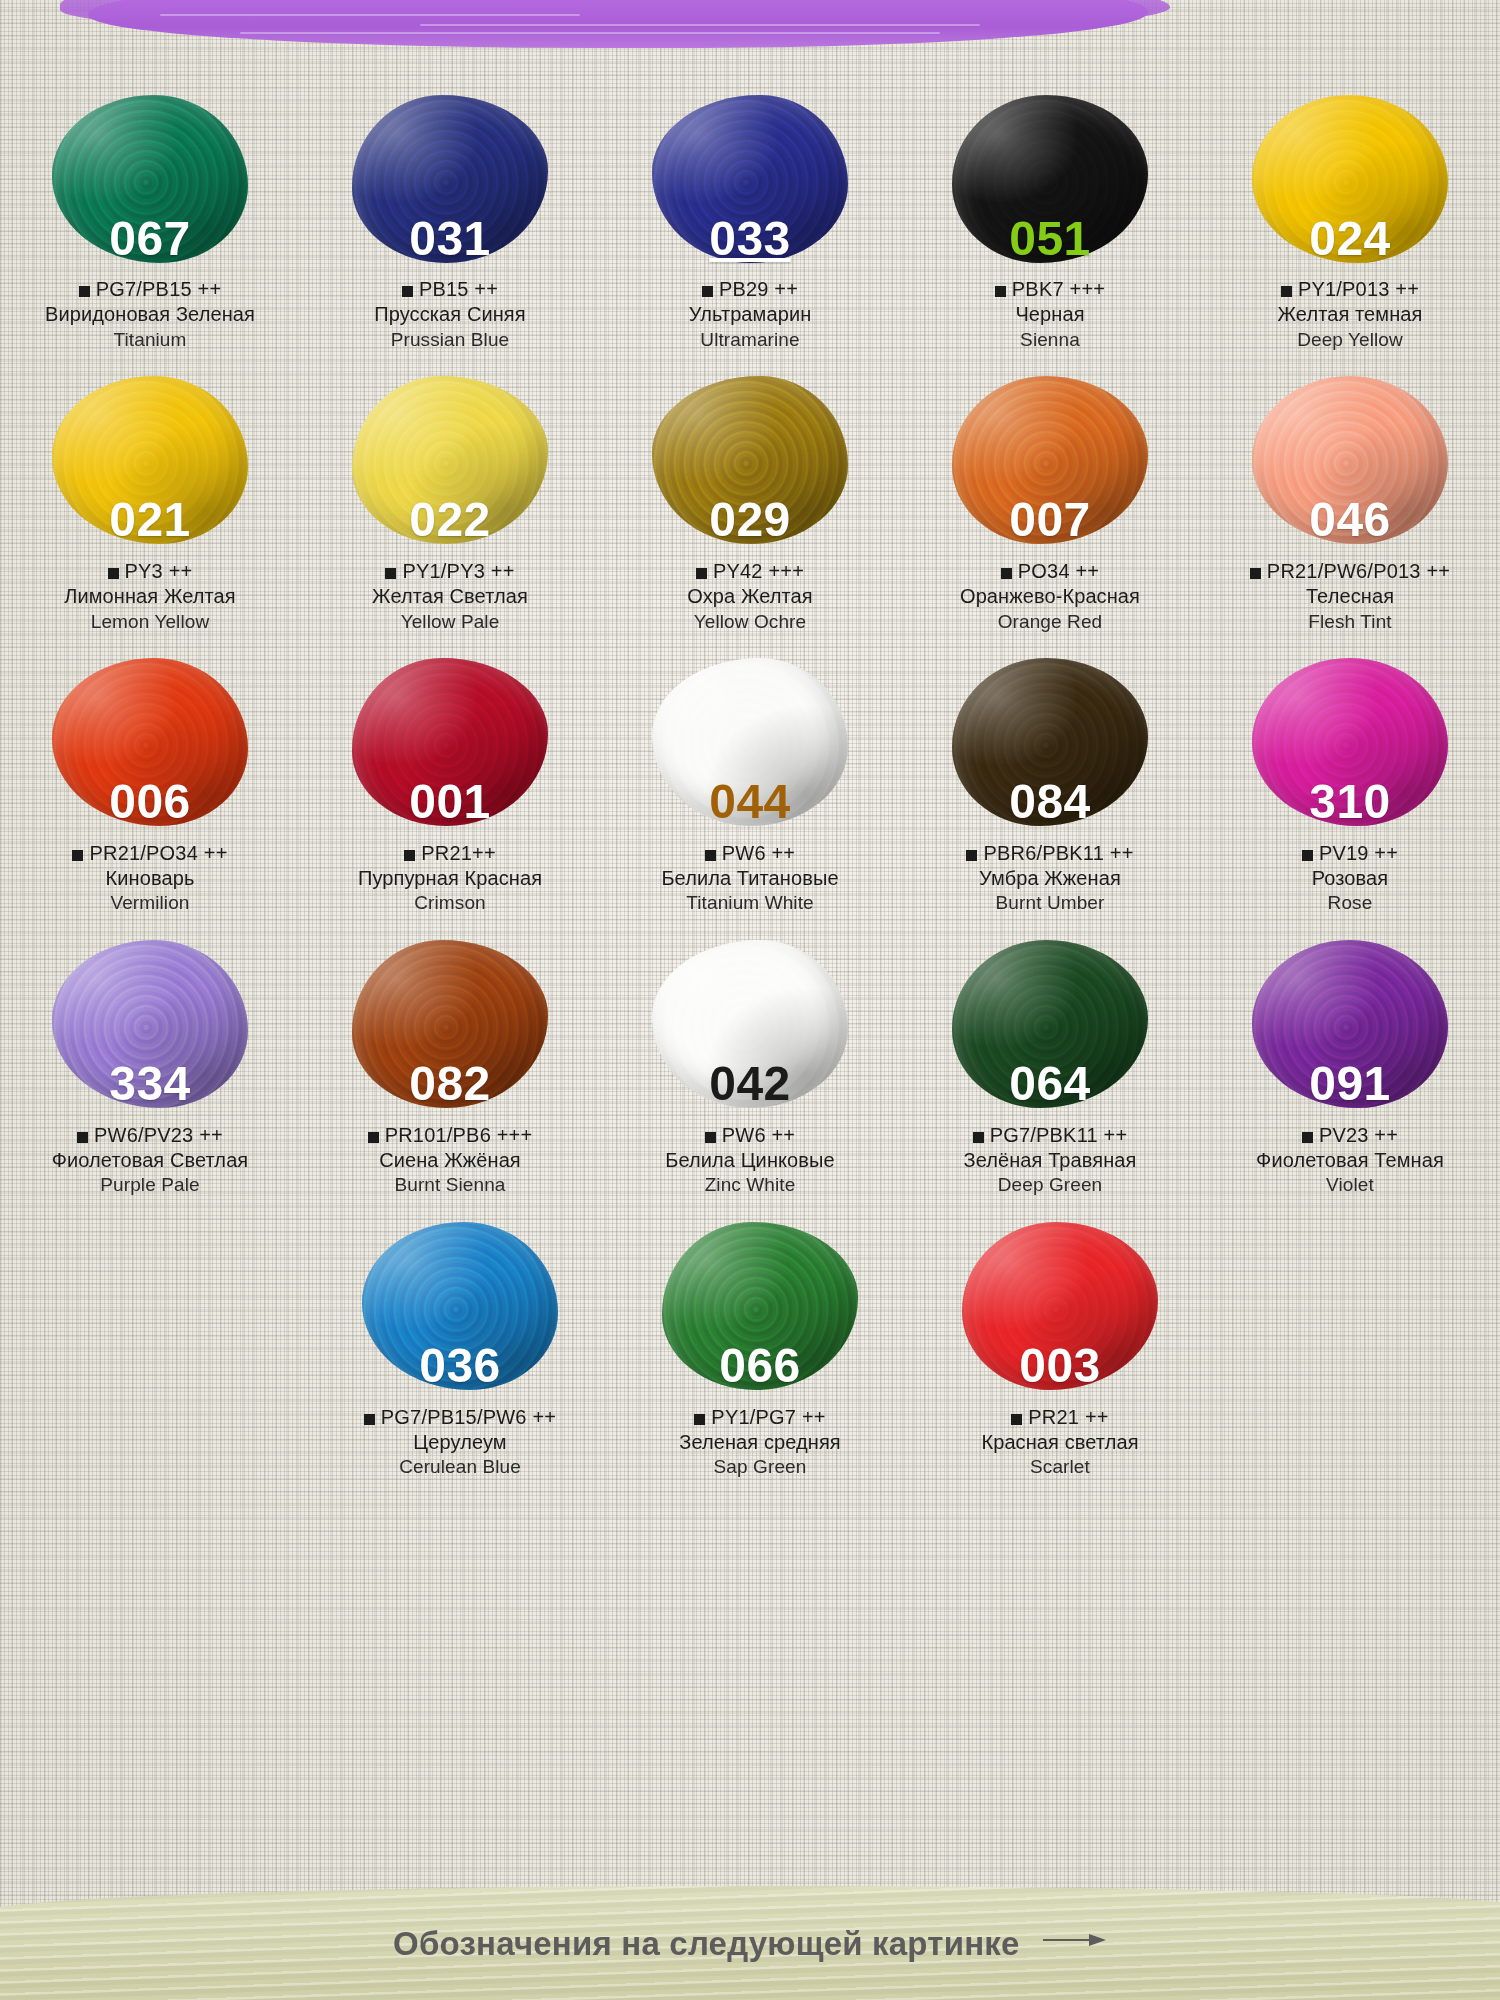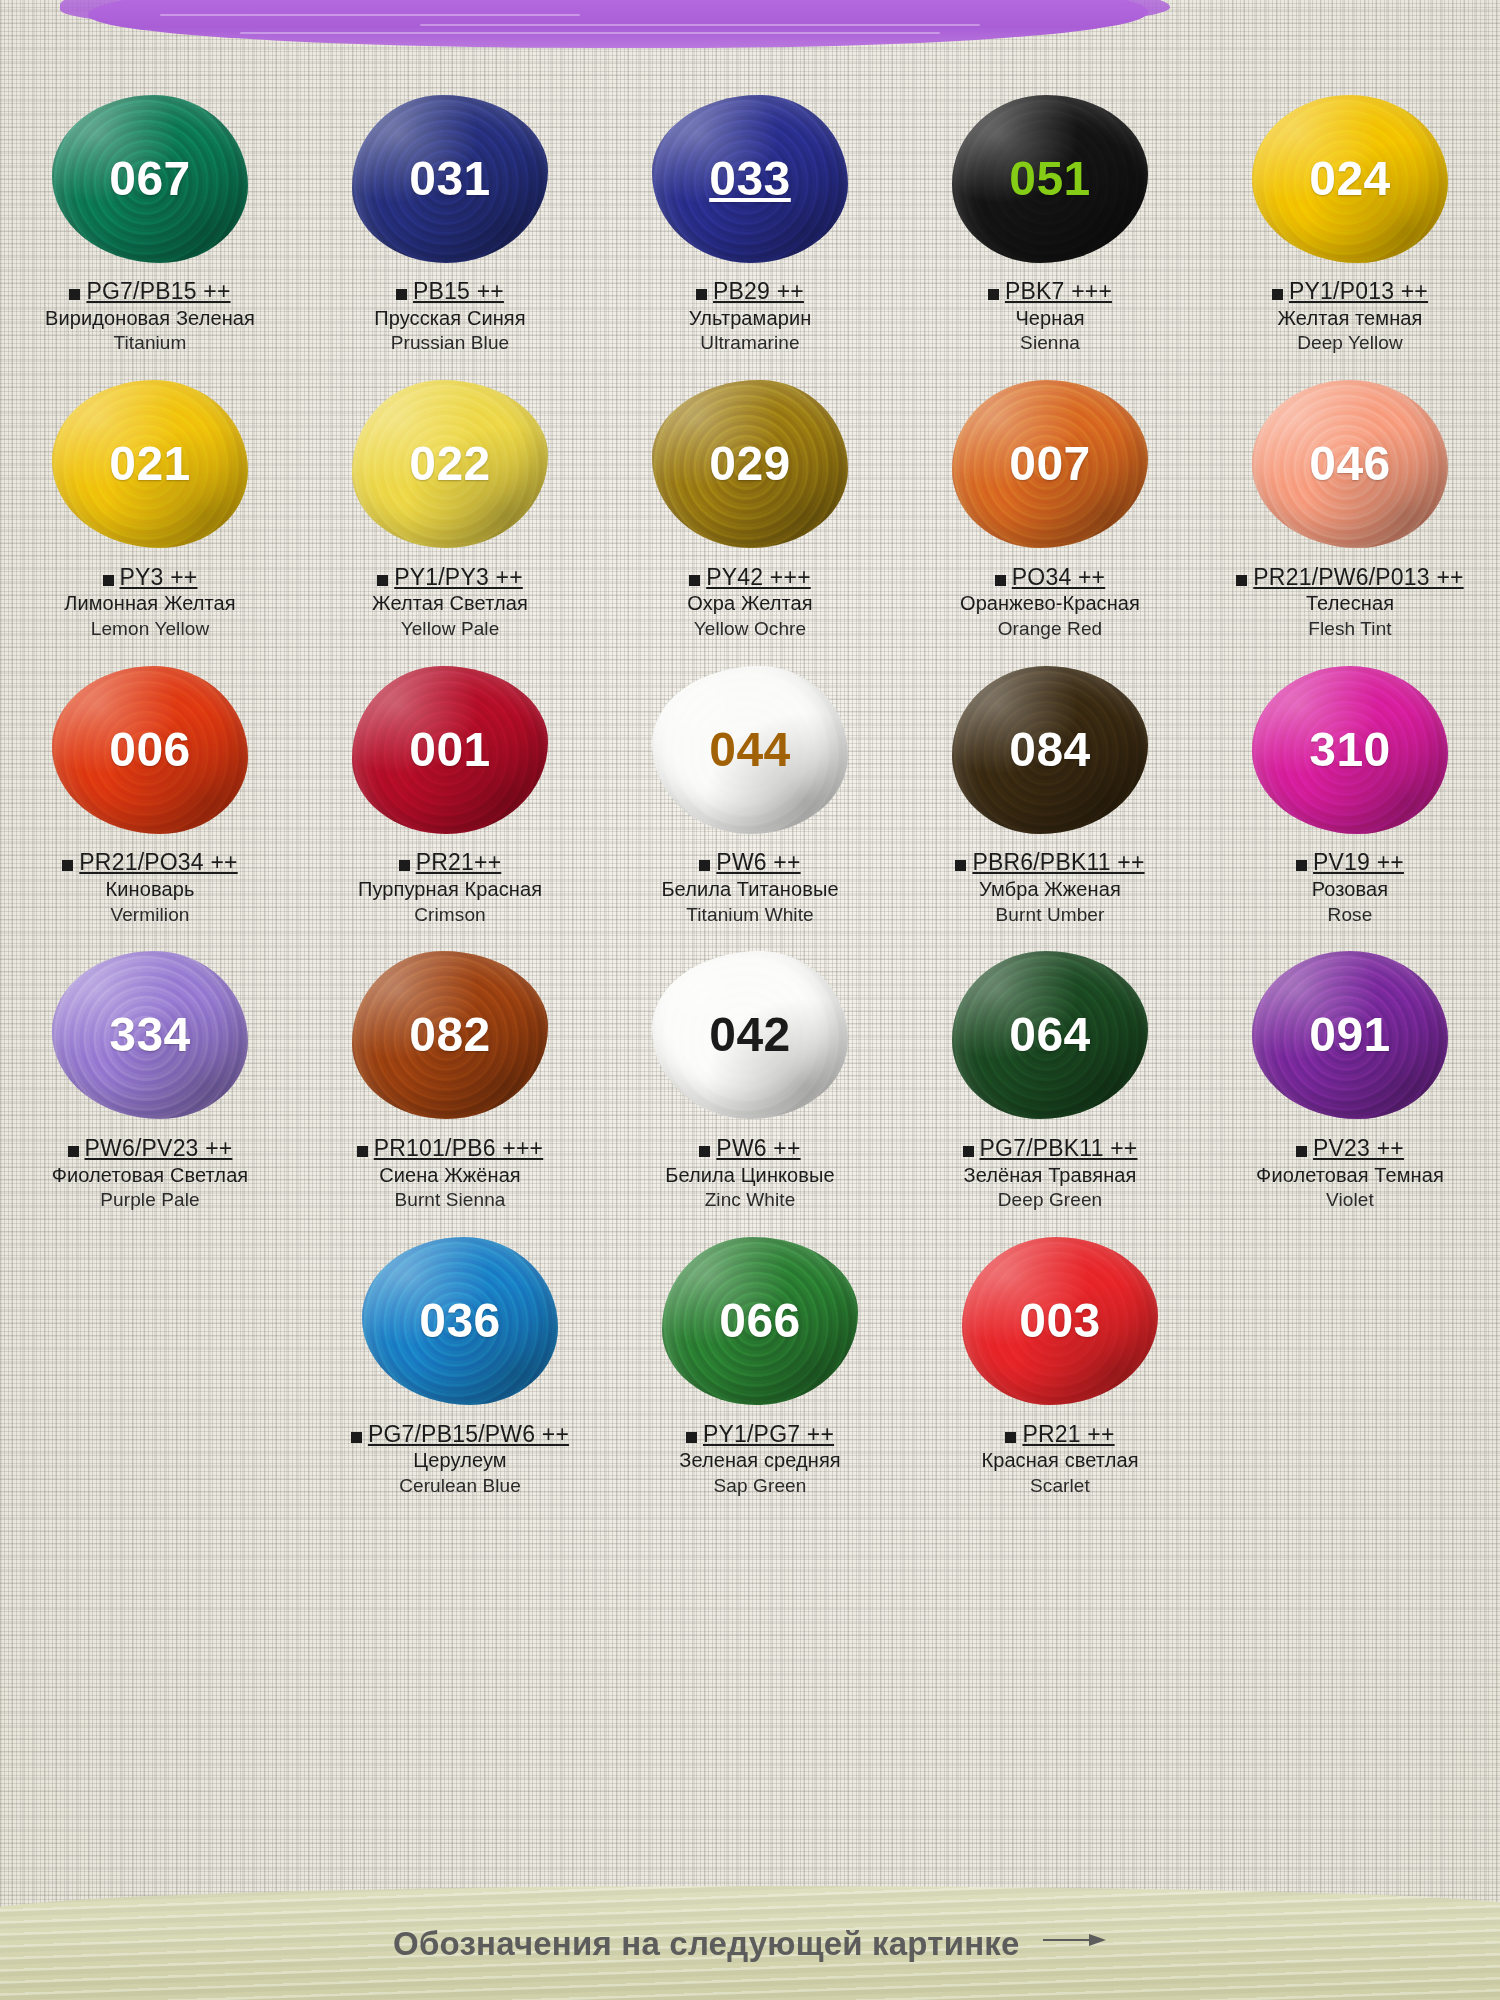--- a/index.html
+++ b/index.html
@@ -109,21 +109,21 @@
     position: relative;
     display: flex;
     align-items: center;
     justify-content: center;
   }
   .blob {
     width: 196px;
     height: 168px;
     position: relative;
     display: flex;
-    align-items: center;
+    align-items: flex-end;
     justify-content: center;
     border-radius: 49% 51% 47% 53% / 52% 48% 52% 48%;
     box-shadow:
       inset 10px 14px 22px rgba(255,255,255,0.16),
       inset -12px -16px 26px rgba(0,0,0,0.20);
     background-repeat: no-repeat;
   }
   
   .blob::before {
     content: "";
@@ -169,26 +169,25 @@
   .b-v5 { border-radius: 50% 50% 46% 54% / 50% 52% 48% 50%; }
 
   
   .caption {
     width: 300px;
     text-align: center;
     margin-top: 6px;
     color: #1b1b1b;
   }
   .pigment {
-    font-size: 23px;
+    font-size: 20px;
     line-height: 1.25;
     letter-spacing: 0.2px;
     white-space: nowrap;
     font-family: "Liberation Sans", sans-serif;
-    text-decoration: underline;
   }
   .sq {
     display: inline-block;
     width: 11px;
     height: 11px;
     background: #1b1b1b;
     margin-right: 6px;
     vertical-align: -1px;
   }
   .name-ru {

